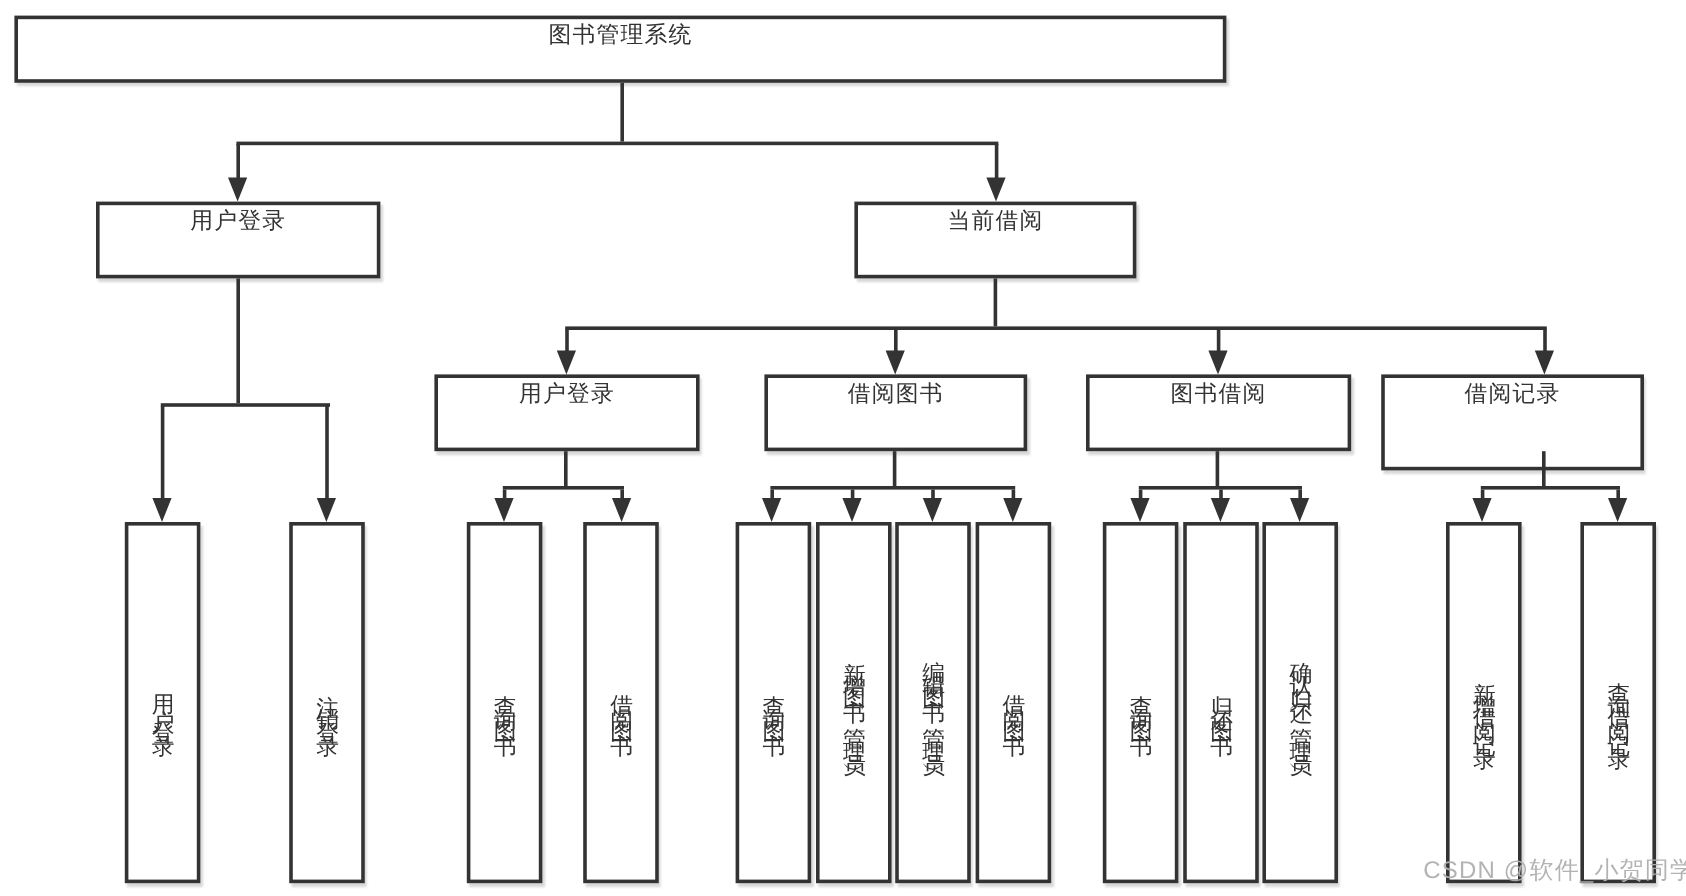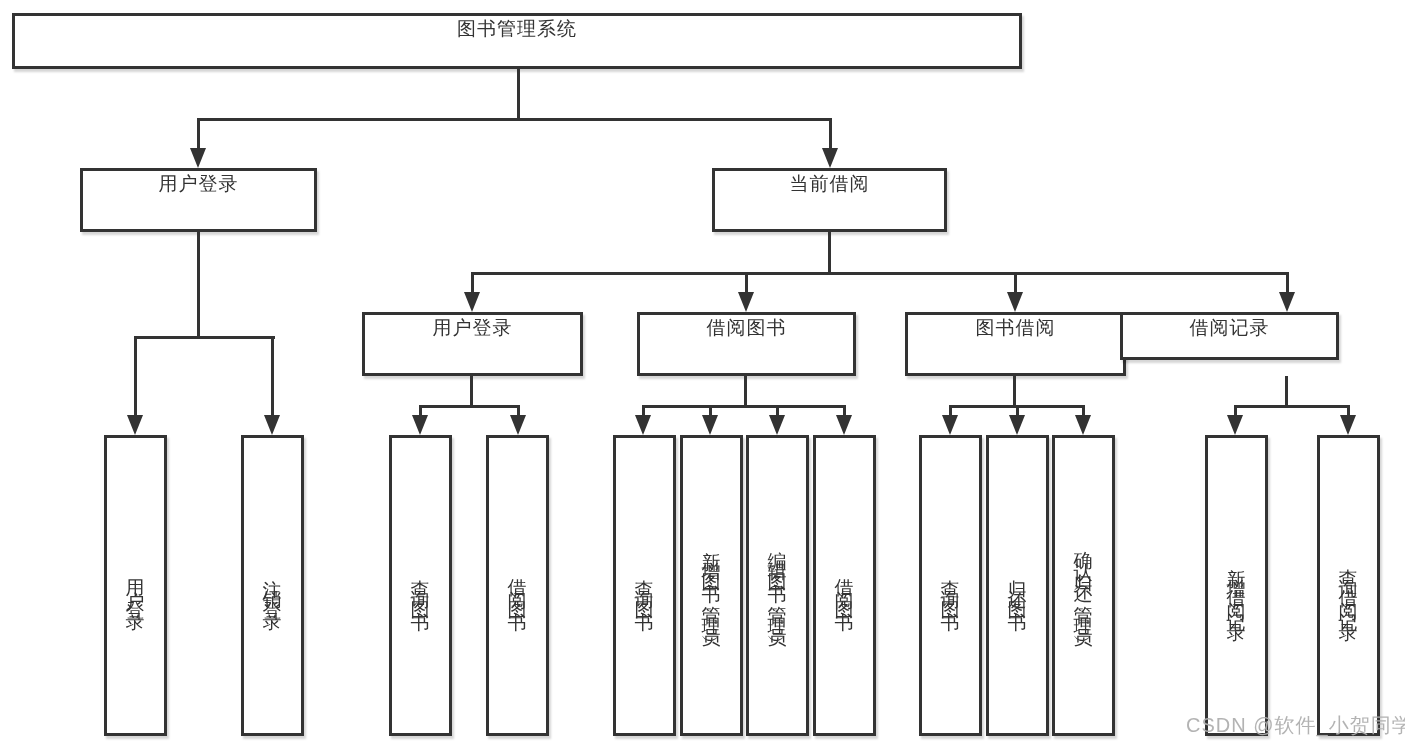--- a/index.html
+++ b/index.html
@@ -104,21 +104,21 @@
   </div>
 
   <div class="box" style="left:637px;top:312px;width:219px;height:64px">
     <span>借阅图书</span>
   </div>
 
   <div class="box" style="left:905px;top:312px;width:221px;height:64px">
     <span>图书借阅</span>
   </div>
 
-  <div class="box" style="left:1120px;top:312px;width:219px;height:48px">
+  <div class="box" style="left:1151px;top:312px;width:219px;height:80px">
     <span>借阅记录</span>
   </div>
 
   <div class="leaf" style="left:104px">
     <span class="vtext">用户登录</span>
   </div>
   <div class="leaf" style="left:241px">
     <span class="vtext">注销登录</span>
   </div>
 

